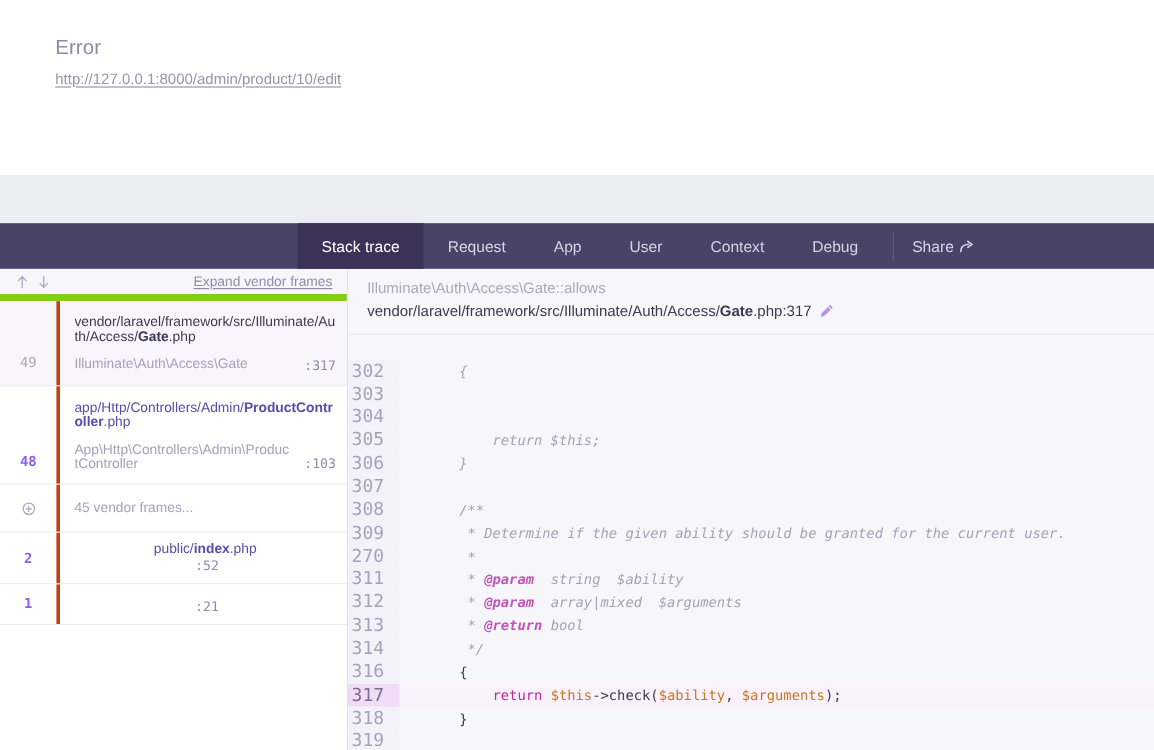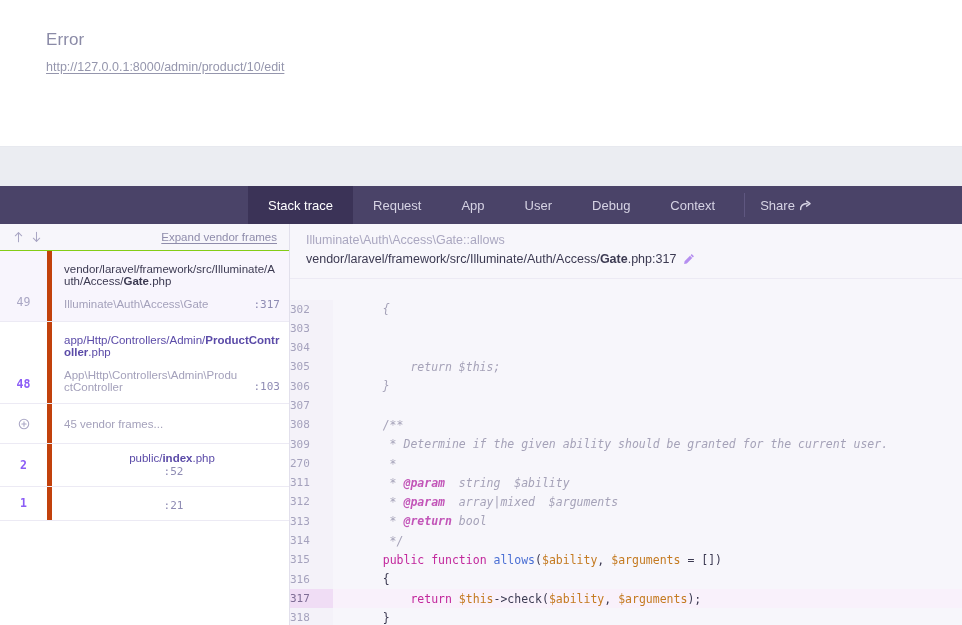--- a/index.html
+++ b/index.html
@@ -95,21 +95,21 @@
     width: 290px;
     flex: none;
     background: #ffffff;
     border-right: 1px solid #e2e0ec;
     display: flex;
     flex-direction: column;
   }
   .frames-toolbar {
     height: 27px;
     background: #f7f6fb;
-    border-bottom: 1px solid #84cc16;
+    border-bottom: 6px solid #84cc16;
     display: flex;
     align-items: center;
     padding: 0 12px 0 13px;
   }
   .nav-arrows { display: flex; gap: 7px; }
   .arrow-btn {
     width: 11px; height: 12px;
     color: #a9a6c4;
     cursor: pointer;
     display: block;
@@ -139,21 +139,21 @@
     justify-content: center;
     padding-bottom: 12px;
     font-size: 11.5px;
     font-weight: bold;
     color: #8b5cf6;
     font-family: "DejaVu Sans Mono", monospace;
   }
   .frame.selected .frame-num { color: #a9a6c4; font-weight: normal; }
   .frame-body {
     flex: 1;
-    border-left: 5px solid #c2410c;
+    border-left: 3px solid #c2410c;
     padding: 12px 9px 10px 12px;
     display: flex;
     flex-direction: column;
     min-width: 0;
   }
   .frame-file {
     font-size: 11.5px;
     color: #5b4ba8;
     line-height: 1.08;
     word-break: break-all;
@@ -238,24 +238,24 @@
     flex: 1;
     overflow: hidden;
     font-family: "DejaVu Sans Mono", monospace;
     font-size: 11.5px;
   }
   .cl { display: flex; height: 19.3px; align-items: center; }
   .cl.hl { background: #f9f1fb; }
   .cl-num {
     width: 43px;
     flex: none;
-    text-align: left;
+    text-align: center;
     padding-right: 10px;
     color: #a5a2bd;
-    font-size: 11px;
+    font-size: 15px;
     background: #f4f2f9;
     height: 19.3px;
     line-height: 19.3px;
   }
   .cl.hl .cl-num { background: #f0ddf5; color: #7e6d95; }
   .cl-code {
     padding-left: 22px;
     white-space: pre;
     color: #3c3a52;
     flex: 1;
@@ -284,22 +284,22 @@
 
   <div class="gap"></div>
 
   <div class="navbar">
     <div class="nav-spacer"></div>
     <div class="nav-tabs" id="nav-tabs">
         <div class="nav-tab active">Stack trace</div>
         <div class="nav-tab">Request</div>
         <div class="nav-tab">App</div>
         <div class="nav-tab">User</div>
+        <div class="nav-tab">Context</div>
         <div class="nav-tab">Debug</div>
-        <div class="nav-tab">Context</div>
       </div>
     <div class="nav-divider"></div>
     <div class="nav-share">
       <span>Share</span>
       <svg class="share-icon" viewBox="0 0 16 16" fill="none" stroke="currentColor" stroke-width="1.7" stroke-linecap="round" stroke-linejoin="round">
         <path d="M2 13c0-5 3.5-7.2 8-7.4"></path>
         <path d="M9.3 2.6L13.6 5.7 9.3 8.8"></path>
       </svg>
     </div>
   </div>
@@ -426,24 +426,20 @@
           </div>
           <div class="cl">
             <div class="cl-num">313</div>
             <div class="cl-code"><span class="tok-com">     * </span><span class="tok-tag">@return</span><span class="tok-com"> bool</span></div>
           </div>
           <div class="cl">
             <div class="cl-num">314</div>
             <div class="cl-code"><span class="tok-com">     */</span></div>
           </div>
           <div class="cl">
-            <div class="cl-num">315</div>
-            <div class="cl-code"><span class="tok-pun">    </span><span class="tok-kw">public function </span><span class="tok-fn">allows</span><span class="tok-pun">(</span><span class="tok-var">$ability</span><span class="tok-pun">, </span><span class="tok-var">$arguments</span><span class="tok-pun"> = [])</span></div>
-          </div>
-          <div class="cl">
             <div class="cl-num">316</div>
             <div class="cl-code"><span class="tok-pun">    {</span></div>
           </div>
           <div class="cl hl">
             <div class="cl-num">317</div>
             <div class="cl-code"><span class="tok-pun">        </span><span class="tok-kw">return </span><span class="tok-var">$this</span><span class="tok-pun">-&gt;</span><span class="tok-meth">check</span><span class="tok-pun">(</span><span class="tok-var">$ability</span><span class="tok-pun">, </span><span class="tok-var">$arguments</span><span class="tok-pun">);</span></div>
           </div>
           <div class="cl">
             <div class="cl-num">318</div>
             <div class="cl-code"><span class="tok-pun">    }</span></div>

